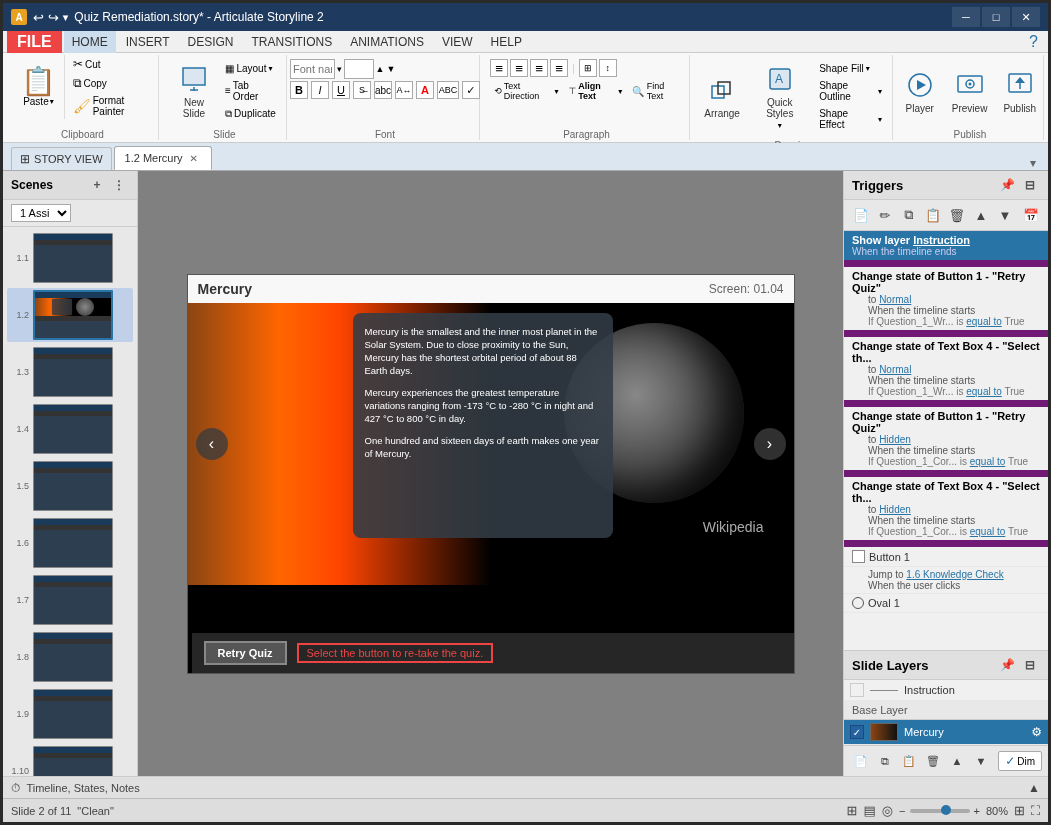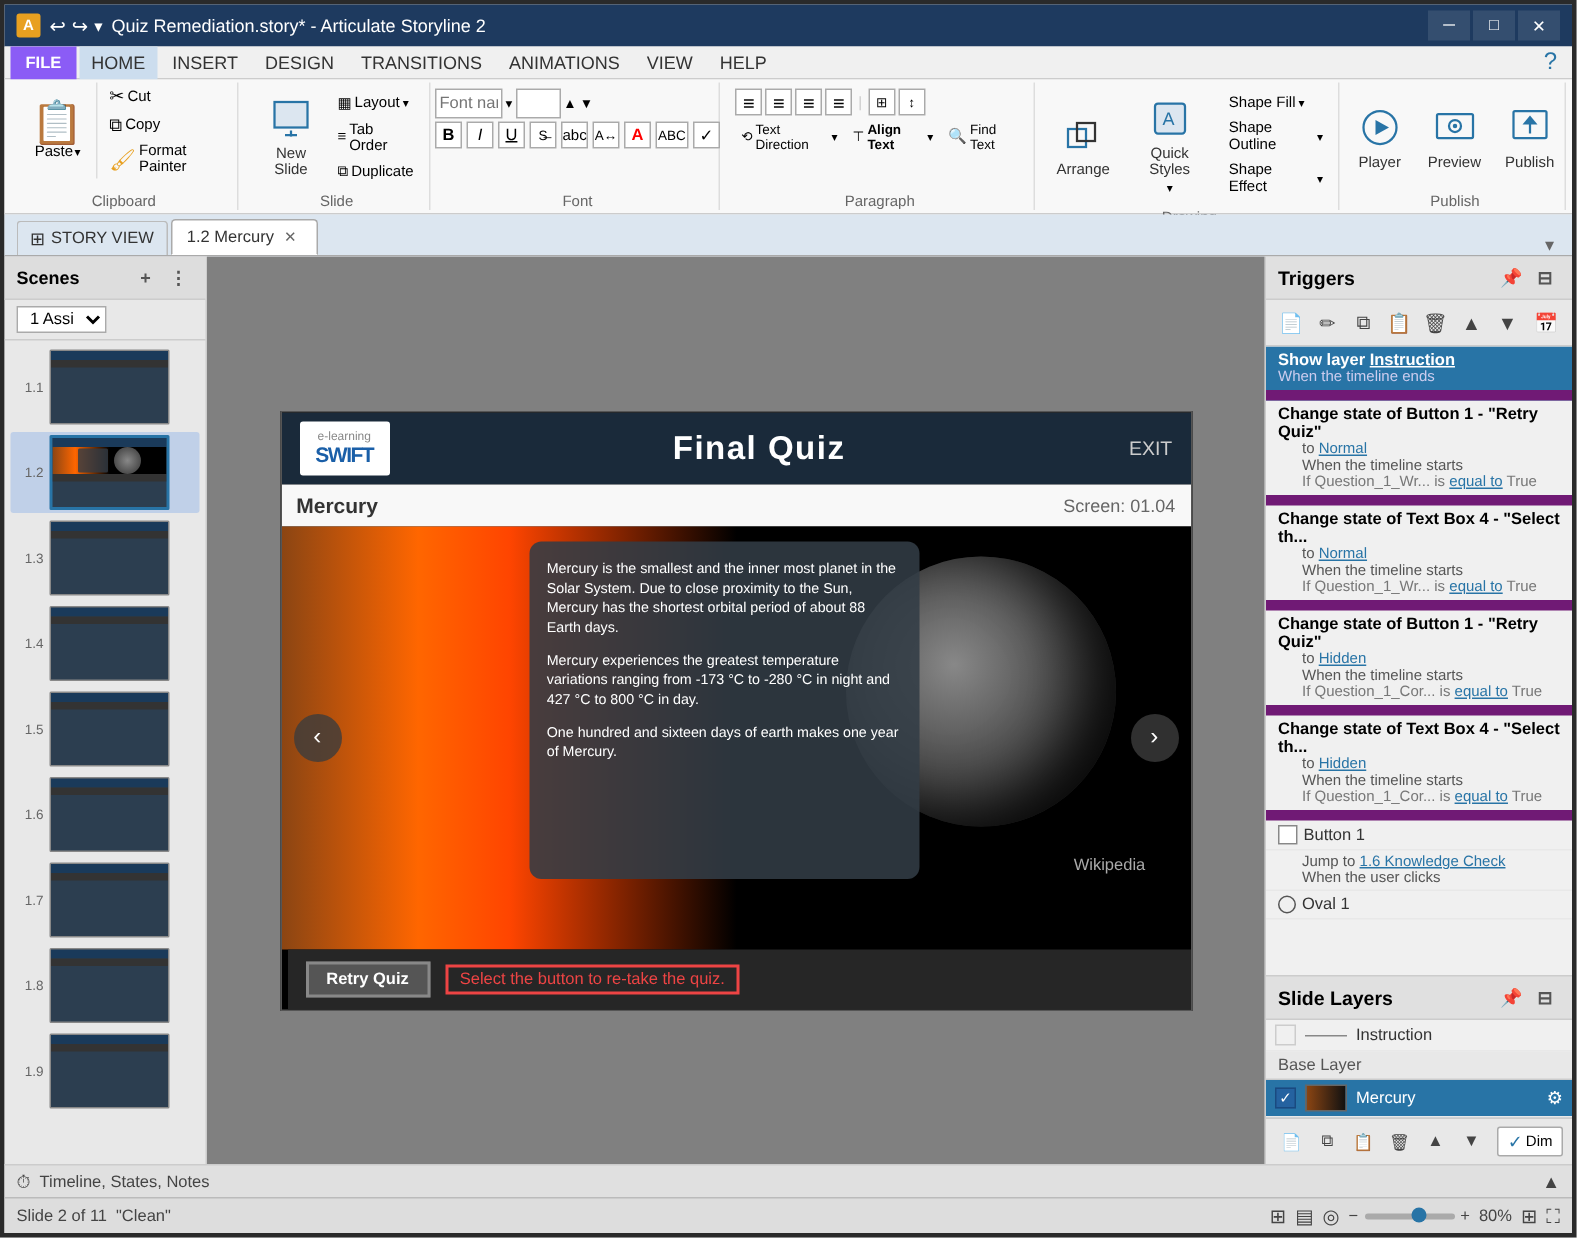--- a/index.html
+++ b/index.html
@@ -11,21 +11,21 @@
     
     .title-bar { background: #1e3a5f; color: white; height: 28px; display: flex; align-items: center; justify-content: space-between; padding: 0 8px; flex-shrink: 0; }
     .title-bar-left { display: flex; align-items: center; gap: 6px; }
     .title-bar-icon { width: 16px; height: 16px; background: #e8a020; border-radius: 2px; display: flex; align-items: center; justify-content: center; color: white; font-size: 10px; font-weight: bold; }
     .title-bar-controls { display: flex; gap: 2px; }
     .title-bar-btn { width: 28px; height: 20px; background: rgba(255,255,255,0.1); border: none; color: white; cursor: pointer; font-size: 11px; display: flex; align-items: center; justify-content: center; }
     .title-bar-title { font-size: 12px; }
 
     
     .menu-bar { background: #f0f0f0; height: 22px; display: flex; align-items: center; padding: 0 4px; border-bottom: 1px solid #ccc; flex-shrink: 0; gap: 2px; }
-    .menu-file { background: #8b5cf6; color: white; padding: 2px 10px; font-size: 11px; font-weight: bold; cursor: pointer; height: 22px; display: flex; align-items: center; }
+    .menu-file { background: #ef4444; color: white; padding: 2px 10px; font-size: 16px; font-weight: bold; cursor: pointer; height: 22px; display: flex; align-items: center; }
     .menu-item { padding: 2px 8px; font-size: 12px; color: #333; cursor: pointer; height: 22px; display: flex; align-items: center; }
     .menu-item.active { background: #cde; }
 
     
     .ribbon { background: #f8f8f8; border-bottom: 1px solid #ccc; flex-shrink: 0; display: flex; padding: 2px 4px; gap: 4px; height: 90px; align-items: stretch; }
     .ribbon-group { display: flex; flex-direction: column; padding: 0 6px; border-right: 1px solid #ddd; min-width: 60px; align-items: center; }
     .ribbon-group-label { font-size: 10px; color: #666; margin-top: auto; padding-top: 2px; text-align: center; }
     .ribbon-buttons { display: flex; gap: 2px; align-items: center; flex: 1; padding: 4px 0; }
     .ribbon-btn-large { display: flex; flex-direction: column; align-items: center; justify-content: center; padding: 4px 6px; cursor: pointer; border-radius: 3px; min-width: 40px; gap: 2px; }
     .ribbon-btn-icon { width: 32px; height: 32px; display: flex; align-items: center; justify-content: center; }
@@ -77,21 +77,21 @@
     .slide-bg { position: absolute; top: 0; left: 0; right: 0; bottom: 0; background: linear-gradient(to right, #8B4513 0%, #FF6600 15%, #FF4500 25%, black 50%, black 100%); }
     .slide-nav-left { position: absolute; left: 8px; top: 50%; transform: translateY(-50%); width: 32px; height: 32px; background: rgba(60,60,60,0.8); border-radius: 50%; display: flex; align-items: center; justify-content: center; color: white; cursor: pointer; font-size: 16px; z-index: 10; }
     .slide-nav-right { position: absolute; right: 8px; top: 50%; transform: translateY(-50%); width: 32px; height: 32px; background: rgba(60,60,60,0.8); border-radius: 50%; display: flex; align-items: center; justify-content: center; color: white; cursor: pointer; font-size: 16px; z-index: 10; }
 
     
     .slide-text-box { position: absolute; left: 165px; top: 10px; width: 260px; height: 225px; background: rgba(50,60,70,0.88); border-radius: 8px; padding: 12px; color: white; font-size: 9.5px; line-height: 1.4; z-index: 5; }
     .slide-text-box p { margin-bottom: 8px; }
 
     
     .mercury-img { position: absolute; right: 50px; top: 20px; width: 180px; height: 180px; border-radius: 50%; background: radial-gradient(circle at 40% 40%, #888 0%, #555 40%, #333 70%, #111 100%); box-shadow: inset -20px -10px 40px rgba(0,0,0,0.8); z-index: 3; }
-    .wikipedia-credit { position: absolute; right: 30px; bottom: 50px; color: #aaa; font-size: 11px; z-index: 5; }
+    .wikipedia-credit { position: absolute; right: 30px; bottom: 50px; color: #aaa; font-size: 14px; z-index: 5; }
 
     
     .slide-footer { position: absolute; bottom: 0; left: 4px; right: 0; height: 40px; background: rgba(40,40,40,0.95); display: flex; align-items: center; padding: 0 12px; gap: 10px; z-index: 10; }
     .retry-btn { border: 2px solid #888; background: #555; color: white; padding: 4px 12px; font-size: 11px; font-weight: bold; cursor: pointer; }
     .retry-text { color: #e44; font-size: 11px; border: 2px solid #e44; padding: 2px 8px; }
 
     
     .right-panel { width: 205px; background: #f0f0f0; border-left: 1px solid #ccc; display: flex; flex-direction: column; flex-shrink: 0; }
     .panel-header { display: flex; align-items: center; justify-content: space-between; padding: 4px 8px; background: #e0e0e0; border-bottom: 1px solid #ccc; font-size: 13px; font-weight: bold; }
     .panel-header-btns { display: flex; gap: 2px; }
@@ -490,39 +490,35 @@
 
         <div class="slide-thumb-item">
           <span class="slide-thumb-num">1.9</span>
           <div class="slide-thumb-img">
             <div class="thumb-header-bar"></div>
             <div class="thumb-body"></div>
             <div class="thumb-footer"></div>
           </div>
         </div>
 
+        <div class="slide-thumb-item">
+          <span class="slide-thumb-num">1.10</span>
+          <div class="slide-thumb-img">
+            <div class="thumb-header-bar"></div>
+            <div class="thumb-body"></div>
+            <div class="thumb-footer"></div>
+          </div>
+        </div>
 
       </div>
     </div>
 
     <div class="canvas-area">
       <div class="slide">
 
-        <div class="slide-header">
-          <div class="slide-header-logo">
-            <div class="logo-box">
-              <div style="display:flex;flex-direction:column;align-items:center;">
-                <span style="font-size:8px;color:#888;">e-learning</span>
-                <span class="logo-text">SWIFT</span>
-              </div>
-            </div>
-          </div>
-          <div class="slide-title">Final Quiz</div>
-          <div class="slide-exit">EXIT</div>
-        </div>
 
         <div class="slide-subheader">
           <span class="slide-subtitle">Mercury</span>
           <span class="slide-screen">Screen: 01.04</span>
         </div>
 
         <div class="slide-body">
           <div class="slide-bg"></div>
 
           <div class="slide-nav-left">‹</div>

